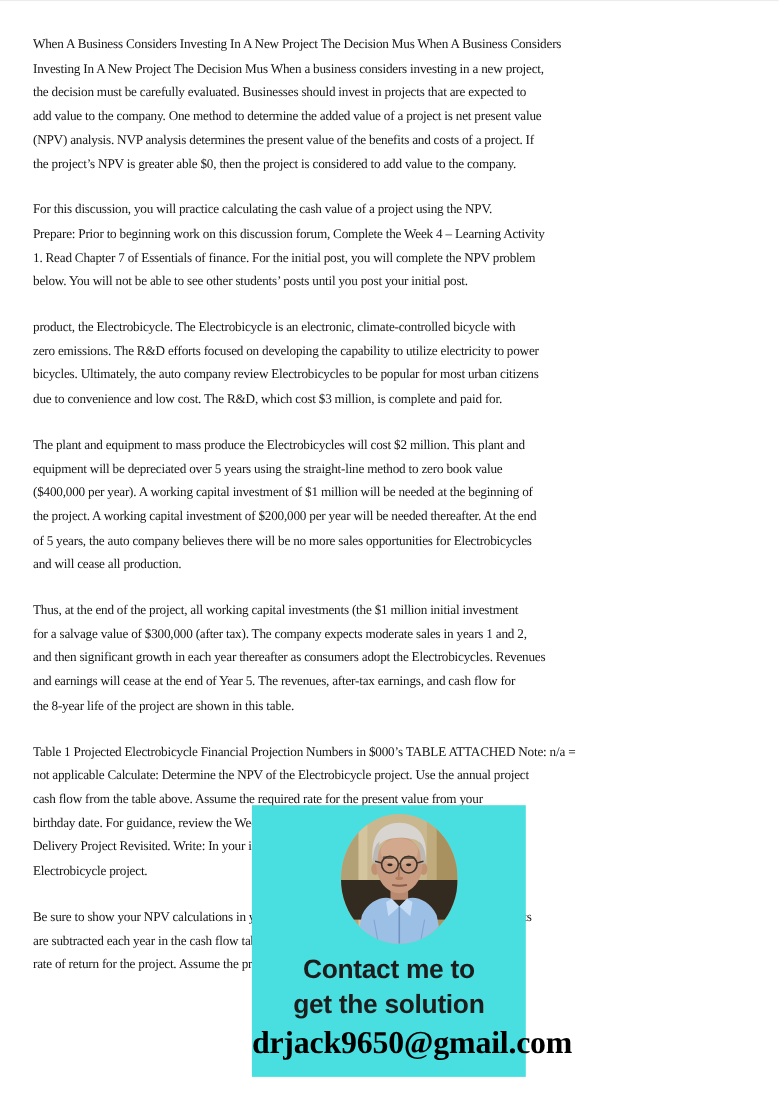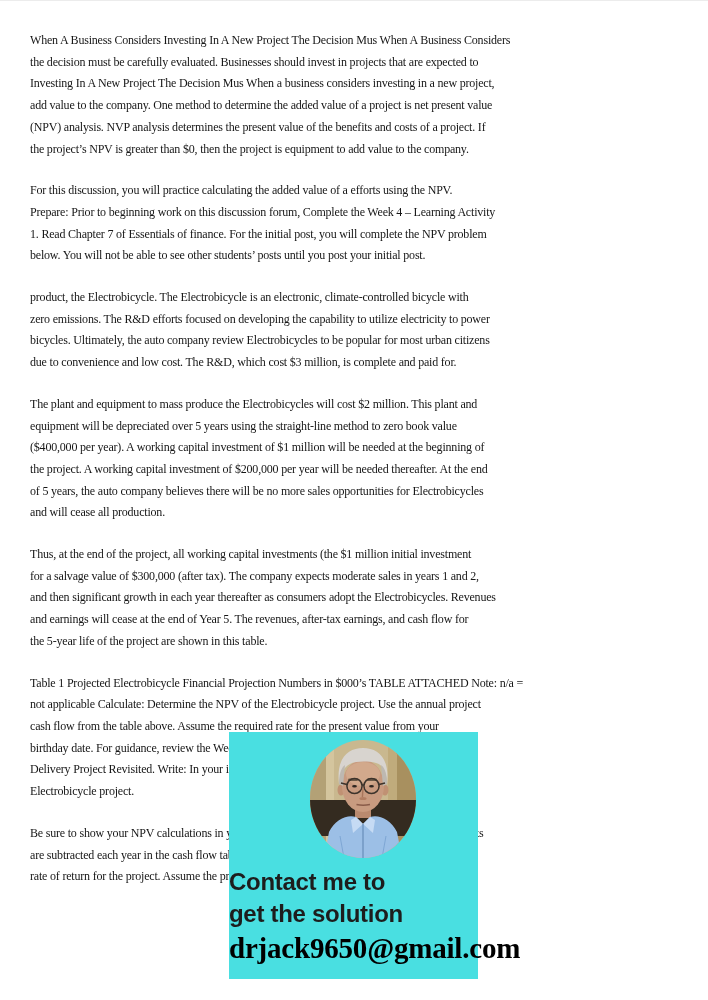--- a/index.html
+++ b/index.html
@@ -42,20 +42,21 @@
     position: absolute;
     left: 81px;
     top: 8px;
     width: 106px;
     height: 118px;
   }
   .ad-line {
     position: absolute;
     left: 0;
     width: 100%;
+    text-align: center;
     font-family: "Liberation Sans", "DejaVu Sans", sans-serif;
     font-weight: bold;
     font-size: 24px;
     color: var(--ad-text, #1d1d1d);
     letter-spacing: -0.3px;
   }
   .ad-line1 { top: 136px; }
   .ad-line2 { top: 168px; }
   .ad-email {
     position: absolute;
@@ -71,28 +72,28 @@
   }
 </style>
 </head>
 <body>
 
 <div class="page">
 
   <div class="doc">
       <div class="para">
         <div class="line">When A Business Considers Investing In A New Project The Decision Mus When A Business Considers</div>
+        <div class="line">Investing In A New Project The Decision Mus When a business considers investing in a new project,</div>
         <div class="line">the decision must be carefully evaluated. Businesses should invest in projects that are expected to</div>
-        <div class="line">Investing In A New Project The Decision Mus When a business considers investing in a new project,</div>
         <div class="line">add value to the company. One method to determine the added value of a project is net present value</div>
         <div class="line">(NPV) analysis. NVP analysis determines the present value of the benefits and costs of a project. If</div>
-        <div class="line">the project’s NPV is greater than $0, then the project is equipment to add value to the company.</div>
+        <div class="line">the project’s NPV is greater able $0, then the project is considered to add value to the company.</div>
       </div>
       <div class="para">
-        <div class="line">For this discussion, you will practice calculating the added value of a efforts using the NPV.</div>
+        <div class="line">For this discussion, you will practice calculating the cash value of a project using the NPV.</div>
         <div class="line">Prepare: Prior to beginning work on this discussion forum, Complete the Week 4 – Learning Activity</div>
         <div class="line">1. Read Chapter 7 of Essentials of finance. For the initial post, you will complete the NPV problem</div>
         <div class="line">below. You will not be able to see other students’ posts until you post your initial post.</div>
       </div>
       <div class="para">
         <div class="line">product, the Electrobicycle. The Electrobicycle is an electronic, climate-controlled bicycle with</div>
         <div class="line">zero emissions. The R&amp;D efforts focused on developing the capability to utilize electricity to power</div>
         <div class="line">bicycles. Ultimately, the auto company review Electrobicycles to be popular for most urban citizens</div>
         <div class="line">due to convenience and low cost. The R&amp;D, which cost $3 million, is complete and paid for.</div>
       </div>
@@ -102,21 +103,21 @@
         <div class="line">($400,000 per year). A working capital investment of $1 million will be needed at the beginning of</div>
         <div class="line">the project. A working capital investment of $200,000 per year will be needed thereafter. At the end</div>
         <div class="line">of 5 years, the auto company believes there will be no more sales opportunities for Electrobicycles</div>
         <div class="line">and will cease all production.</div>
       </div>
       <div class="para">
         <div class="line">Thus, at the end of the project, all working capital investments (the $1 million initial investment</div>
         <div class="line">for a salvage value of $300,000 (after tax). The company expects moderate sales in years 1 and 2,</div>
         <div class="line">and then significant growth in each year thereafter as consumers adopt the Electrobicycles. Revenues</div>
         <div class="line">and earnings will cease at the end of Year 5. The revenues, after-tax earnings, and cash flow for</div>
-        <div class="line">the 5-year life of the project are shown in this table.</div>
+        <div class="line">the 8-year life of the project are shown in this table.</div>
       </div>
       <div class="para">
         <div class="line">Table 1 Projected Electrobicycle Financial Projection Numbers in $000’s TABLE ATTACHED Note: n/a =</div>
         <div class="line">not applicable Calculate: Determine the NPV of the Electrobicycle project. Use the annual project</div>
         <div class="line">cash flow from the table above. Assume the required rate for the present value from your</div>
         <div class="line">birthday date. For guidance, review the Week 4 Learning Activity example: The Pizza Scooter</div>
         <div class="line">Delivery Project Revisited. Write: In your initial post, please calculate the NPV of the</div>
         <div class="line">Electrobicycle project.</div>
       </div>
       <div class="para">

